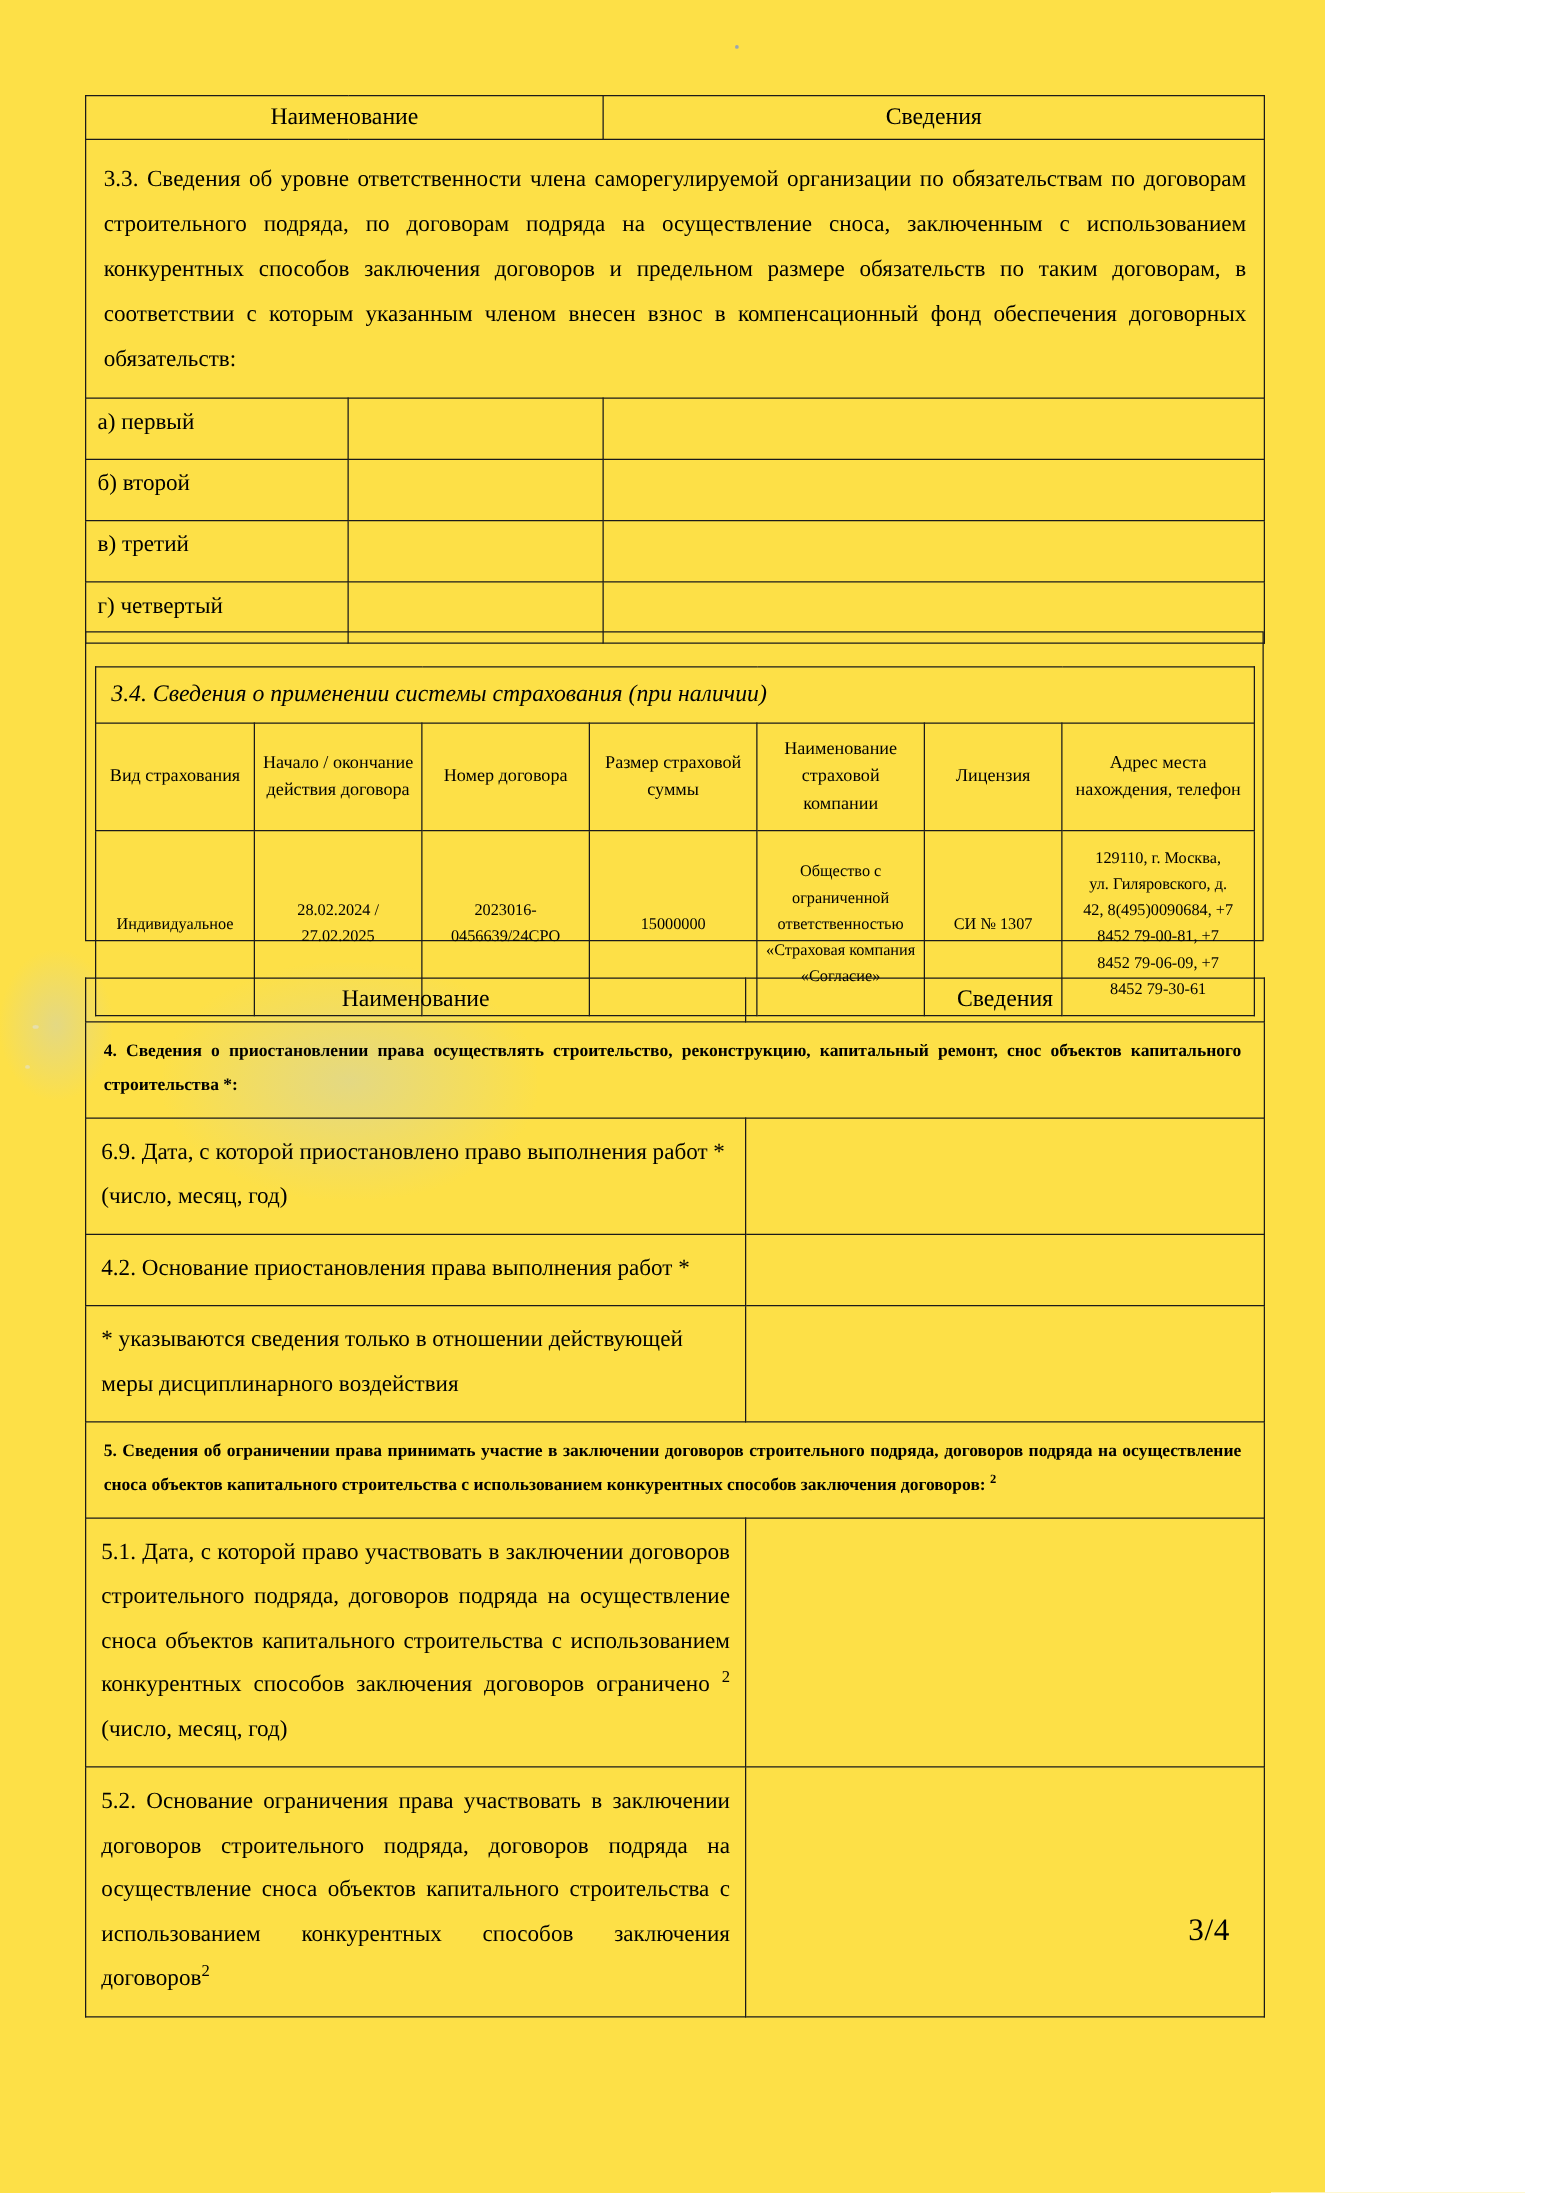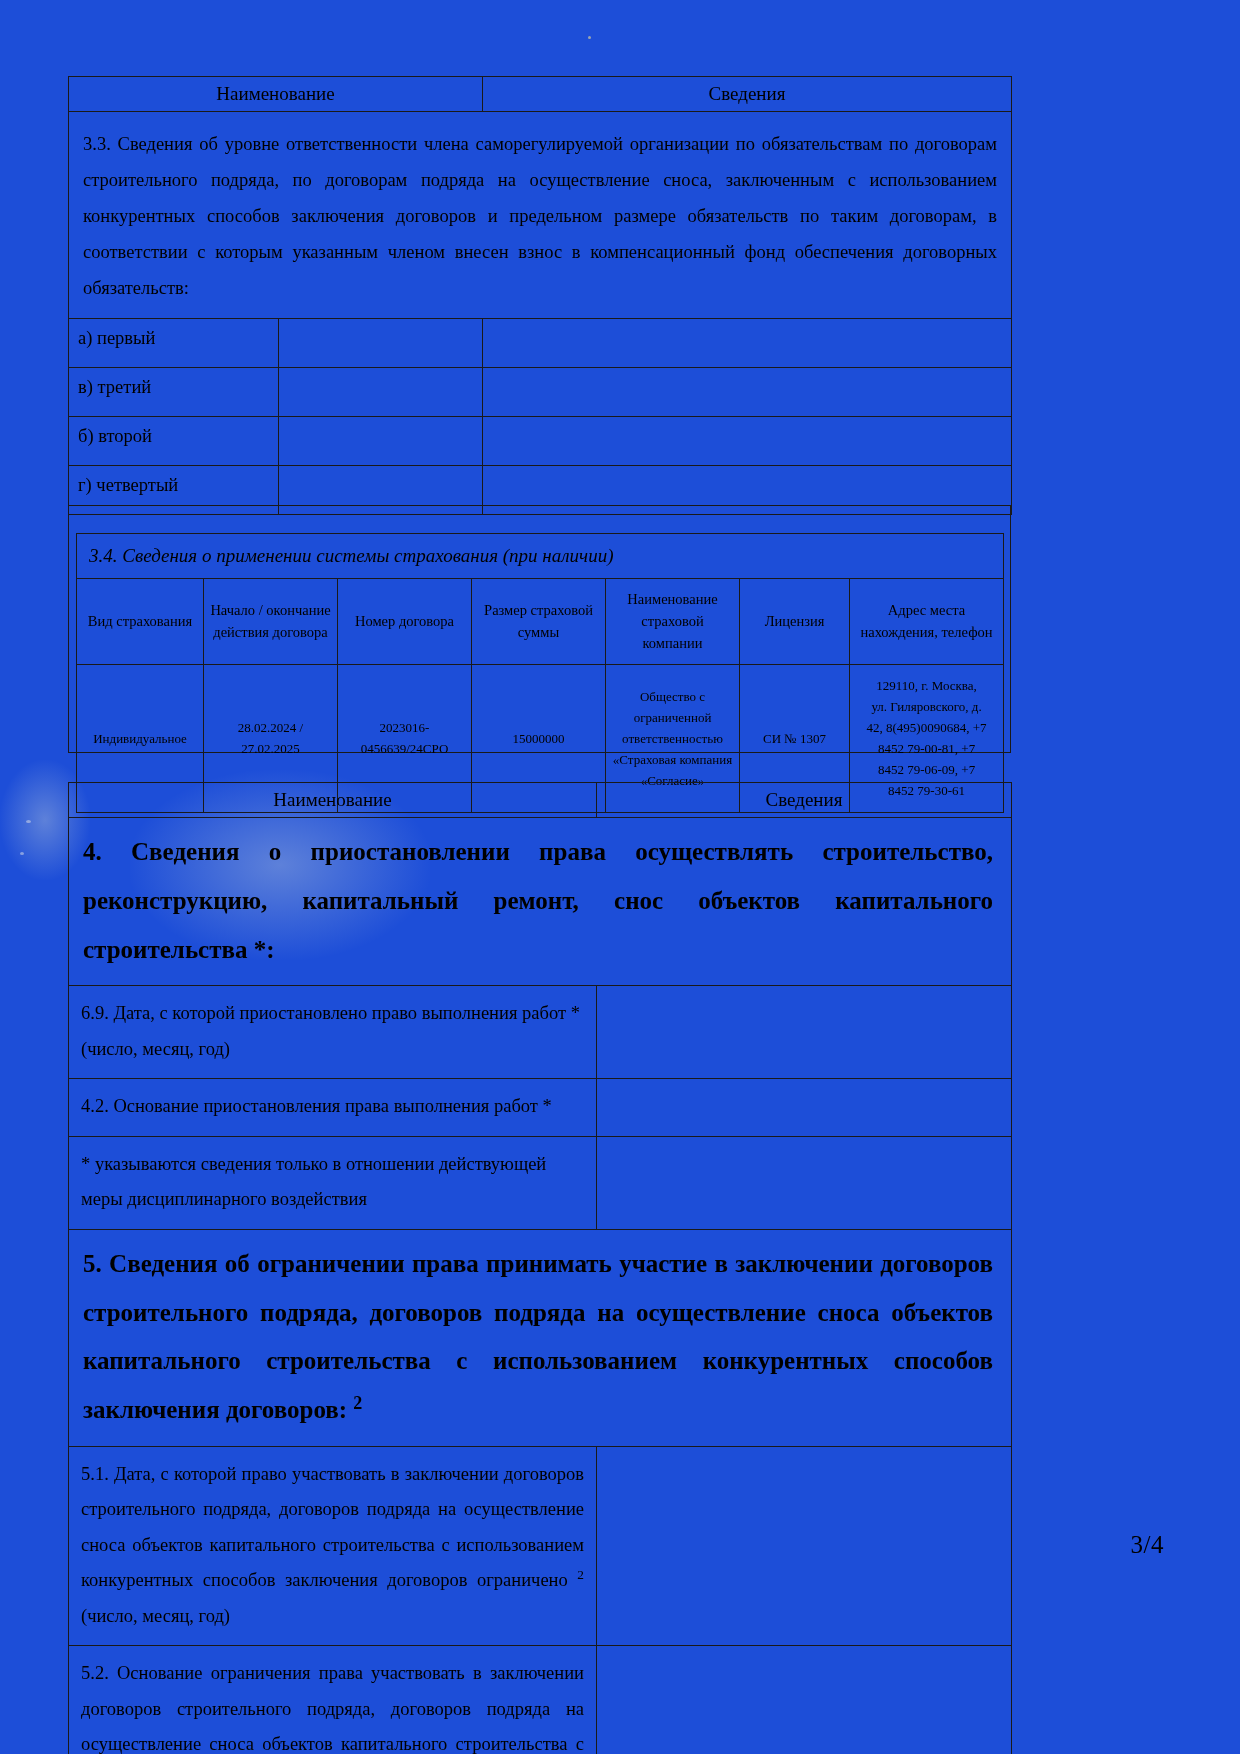--- a/index.html
+++ b/index.html
@@ -12,23 +12,23 @@
     height: 1754px;
     position: relative;
     font-family: "Liberation Serif", "DejaVu Serif", serif;
     color: #000000;
     overflow: hidden;
   }
 
   .page {
     position: absolute;
     left: 0; top: 0;
-    width: 1240px;
+    width: 1060px;
     height: 1754px;
-    background: #1d4ed8;
+    background: #fde047;
   }
 
   
   .speckle {
     position: absolute;
     background: #dfe4ea;
     opacity: .5;
     border-radius: 50%;
     pointer-events: none;
   }
@@ -106,21 +106,21 @@
     font-size: 13px;
     line-height: 1.62;
     vertical-align: middle;
     padding: 10px 4px;
     height: 118px;
   }
 
   
   #t45 { left: 68px; top: 782px; width: 943px; }
   #t45 .blk {
-    font-size: 25px;
+    font-size: 14px;
     line-height: 1.95;
     text-align: justify;
     text-justify: inter-word;
     font-weight: bold;
     padding: 10px 18px 11px 14px;
   }
   #t45 .nm {
     font-size: 18.5px;
     line-height: 1.92;
     padding: 10px 12px 11px 12px;
@@ -173,26 +173,26 @@
     </tr>
     <tr>
       <td class="just title-cell" colspan="3">3.3. Сведения об уровне ответственности члена саморегулируемой организации по обязательствам по договорам строительного подряда, по договорам подряда на осуществление сноса, заключенным с использованием конкурентных способов заключения договоров и предельном размере обязательств по таким договорам, в соответствии с которым указанным членом внесен взнос в компенсационный фонд обеспечения договорных обязательств:</td>
     </tr>
     <tr class="lvl-row">
       <td class="row-label">а) первый</td>
       <td></td>
       <td></td>
     </tr>
     <tr class="lvl-row">
+      <td class="row-label">б) второй</td>
+      <td></td>
+      <td></td>
+    </tr>
+    <tr class="lvl-row">
       <td class="row-label">в) третий</td>
-      <td></td>
-      <td></td>
-    </tr>
-    <tr class="lvl-row">
-      <td class="row-label">б) второй</td>
       <td></td>
       <td></td>
     </tr>
     <tr class="lvl-row">
       <td class="row-label">г) четвертый</td>
       <td></td>
       <td></td>
     </tr>
   </tbody>
     </table>

